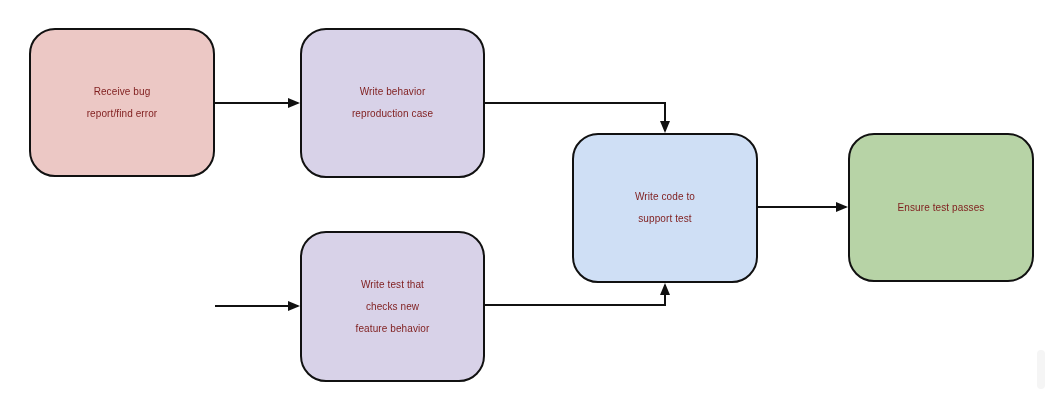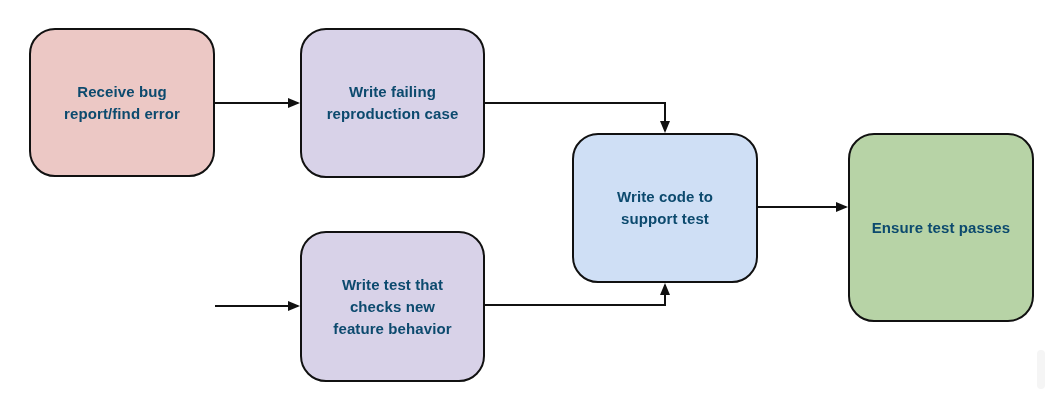--- a/index.html
+++ b/index.html
@@ -30,25 +30,24 @@
     border: 2px solid #111111;
     border-radius: 26px;
     display: flex;
     align-items: center;
     justify-content: center;
     text-align: center;
     padding: 8px 14px;
   }
   .node-label {
     white-space: pre-line;
-    font-size: 15px;
+    font-size: 10px;
     line-height: 22px;
-    color: #0c4a6e;
+    color: #7f1d1d;
     letter-spacing: 0.1px;
-    font-weight: bold;
   }
   .scrollbar-thumb {
     position: absolute;
     z-index: 3;
     left: 1037px;
     top: 350px;
     width: 8px;
     height: 39px;
     background: #f5f5f5;
     border-radius: 4px;
@@ -71,35 +70,35 @@
     <path class="edge" d="M485,305 L665,305 L665,285" fill="none" stroke="#111111" stroke-width="2" marker-end="url(#ah)"></path>
     <path class="edge" d="M758,207 L846,207" fill="none" stroke="#111111" stroke-width="2" marker-end="url(#ah)"></path>
   </svg>
 
   <div class="node" style="left: 29px; top: 28px; width: 186px; height: 149px; background: rgb(236, 200, 197); border-color: rgb(17, 17, 17);">
     <span class="node-label">Receive bug
 report/find error</span>
   </div>
 
   <div class="node" style="left: 300px; top: 28px; width: 185px; height: 150px; background: rgb(216, 210, 232); border-color: rgb(17, 17, 17);">
-    <span class="node-label">Write failing
+    <span class="node-label">Write behavior
 reproduction case</span>
   </div>
 
 
   <div class="node" style="left: 300px; top: 231px; width: 185px; height: 151px; background: rgb(216, 210, 232); border-color: rgb(17, 17, 17);">
     <span class="node-label">Write test that
 checks new
 feature behavior</span>
   </div>
 
   <div class="node" style="left: 572px; top: 133px; width: 186px; height: 150px; background: rgb(207, 223, 245); border-color: rgb(17, 17, 17);">
     <span class="node-label">Write code to
 support test</span>
   </div>
 
-  <div class="node" style="left: 848px; top: 133px; width: 186px; height: 189px; background: rgb(183, 211, 166); border-color: rgb(17, 17, 17);">
+  <div class="node" style="left: 848px; top: 133px; width: 186px; height: 149px; background: rgb(183, 211, 166); border-color: rgb(17, 17, 17);">
     <span class="node-label">Ensure test passes</span>
   </div>
 
   <div class="scrollbar-thumb"></div>
 
 </div>
 
 </body></html>

